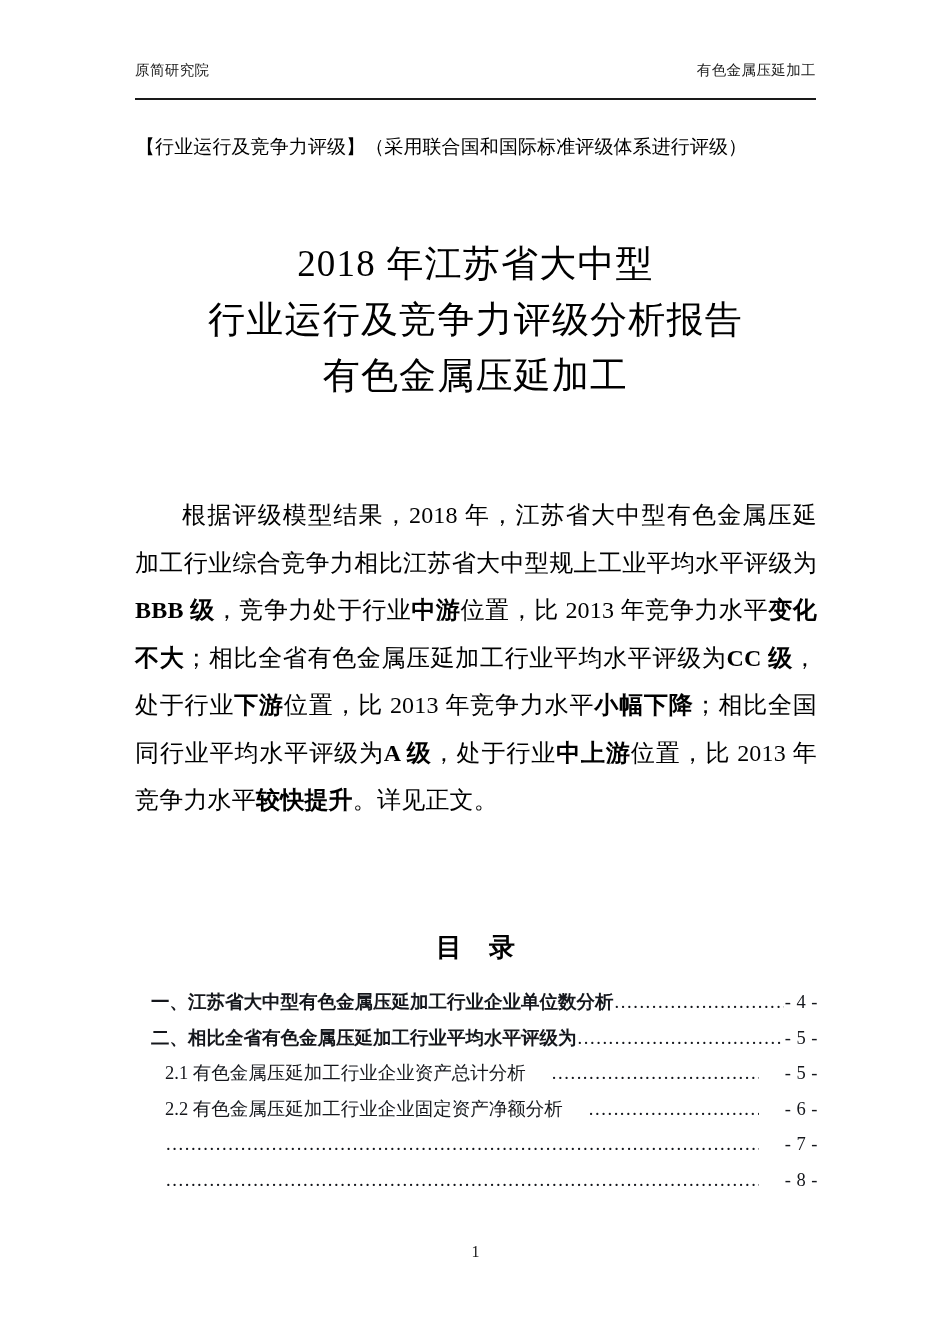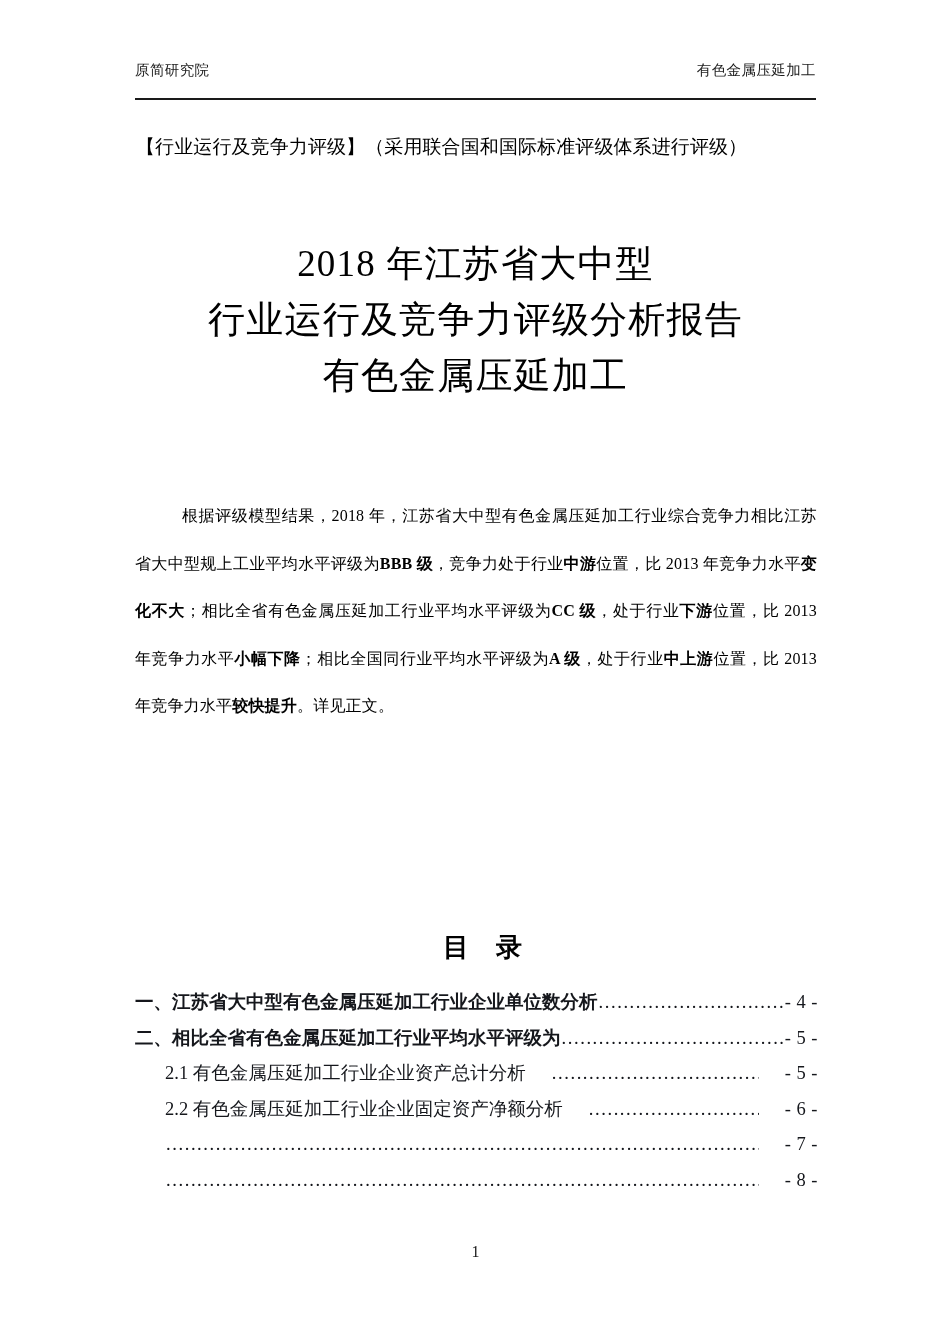--- a/index.html
+++ b/index.html
@@ -80,33 +80,33 @@
     font-weight: bold;
     font-size: 27px;
     letter-spacing: 9px;
     text-indent: 9px;
   }
   .abstract-body {
     position: absolute;
     left: 135px;
     top: 492px;
     width: 682px;
-    font-size: 16px;
+    font-size: 24px;
     line-height: 47.5px;
     text-align: justify;
     text-justify: inter-ideograph;
     text-indent: 47px;
     letter-spacing: 0.2px;
   }
   .abstract-body b { font-weight: bold; }
 
   
   .toc-heading {
     position: absolute;
-    left: 142px;
+    left: 135px;
     top: 930px;
     width: 681px;
     text-align: center;
     font-family: "Liberation Sans", "DejaVu Sans", sans-serif;
     font-weight: bold;
     font-size: 26px;
     letter-spacing: 10px;
     text-indent: 10px;
   }
   .toc {
@@ -120,20 +120,21 @@
     align-items: baseline;
     font-size: 18.5px;
     line-height: 35.5px;
     color: #15171c;
     white-space: nowrap;
     overflow: hidden;
   }
   .toc-entry.level-1 {
     font-weight: bold;
     padding-left: 0;
+    margin-left: 16px;
   }
   .toc-entry.level-2 {
     font-weight: normal;
     padding-left: 30px;
     gap: 25px;
   }
   .toc-entry .toc-text { flex: 0 0 auto; }
   .toc-entry .toc-leader {
     flex: 1 1 auto;
     overflow: hidden;

